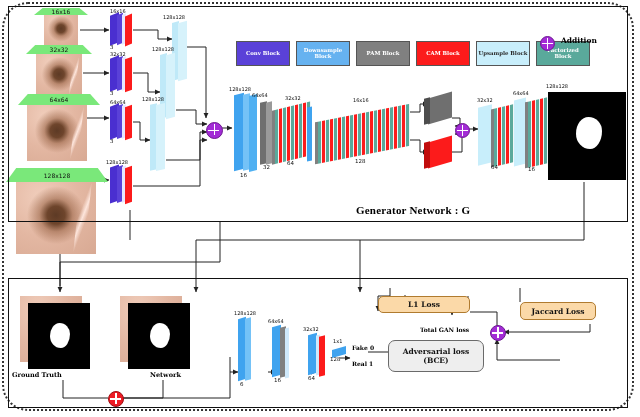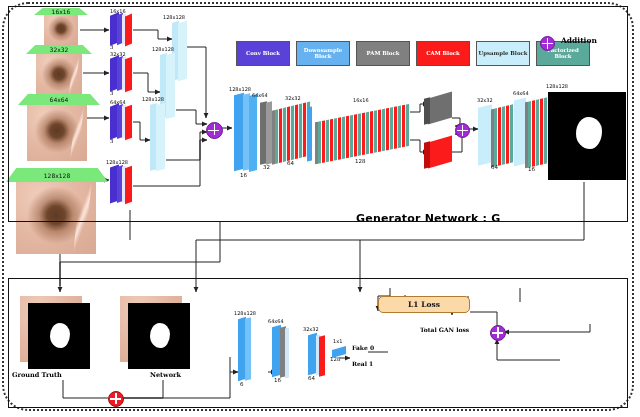--- a/index.html
+++ b/index.html
@@ -307,21 +307,21 @@
          border-left:3px solid #808080;"></div>
     <div class="blk" style="left:550px;top:100px;width:6px;height:66px;background:#c8eefb;transform:skewY(-13deg);"></div>
     <div class="lbl ch" style="left:528px;top:166px;">16</div>
   </div>
 
   <div class="lbl sz" style="left:546px;top:83px;">128x128</div>
   <div class="mask" style="left:548px;top:92px;width:78px;height:88px;">
     <div class="blobdot" style="left:28px;top:25px;width:26px;height:32px;"></div>
   </div>
 
-  <div class="net-title" style="left:356px;top:212px;">Generator Network : G</div>
+  <div class="net-title" style="left:356px;top:204px;font-family:Liberation Serif, serif;">Generator Network : G</div>
   <div class="gen-frame"></div>
 
   <div>
 
     <div class="derm" style="left:20px;top:296px;width:62px;height:66px;"></div>
     <div class="mask" style="left:28px;top:303px;width:62px;height:66px;">
       <div class="blobdot" style="left:22px;top:20px;width:20px;height:25px;"></div>
     </div>
     <div class="plain-lbl" style="left:12px;top:371px;">Ground Truth</div>
 
@@ -358,20 +358,27 @@
     <div class="blk" style="left:332px;top:348px;width:14px;height:8px;background:#3fa3ef;transform:skewY(-16deg);"></div>
     <div class="lbl ch" style="left:330px;top:356px;">128</div>
   </div>
 
   <div class="plain-lbl sm" style="left:352px;top:344px;">Fake 0</div>
   <div class="plain-lbl sm" style="left:352px;top:360px;">Real 1</div>
 
   <div class="lossbox" style="left:378px;top:296px;width:92px;height:17px;">
     <span>L1 Loss</span>
   </div>
+  <div class="lossbox" style="left:520px;top:302px;width:76px;height:18px;">
+    <span>Jaccard Loss</span>
+  </div>
+  <div class="lossbox grey" style="left:388px;top:340px;width:96px;height:32px;">
+    <span>Adversarial loss</span>
+    <span>(BCE)</span>
+  </div>
   <div class="plain-lbl sm" style="left:420px;top:326px;">Total GAN loss</div>
   <div style="position:absolute;left:490px;top:325px;">
     <div class="node add" style="width:14px;height:14px;"></div>
   </div>
 
   <div class="disc-frame"></div>
 
 </div>
 
 </body></html>

